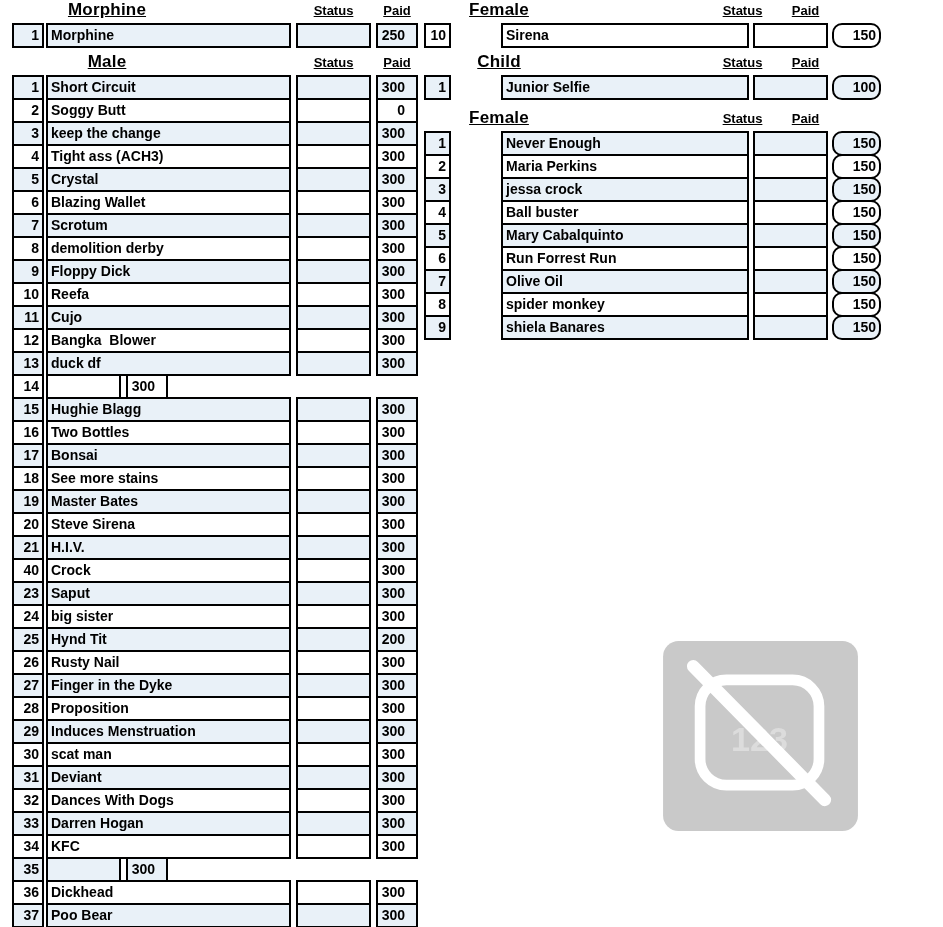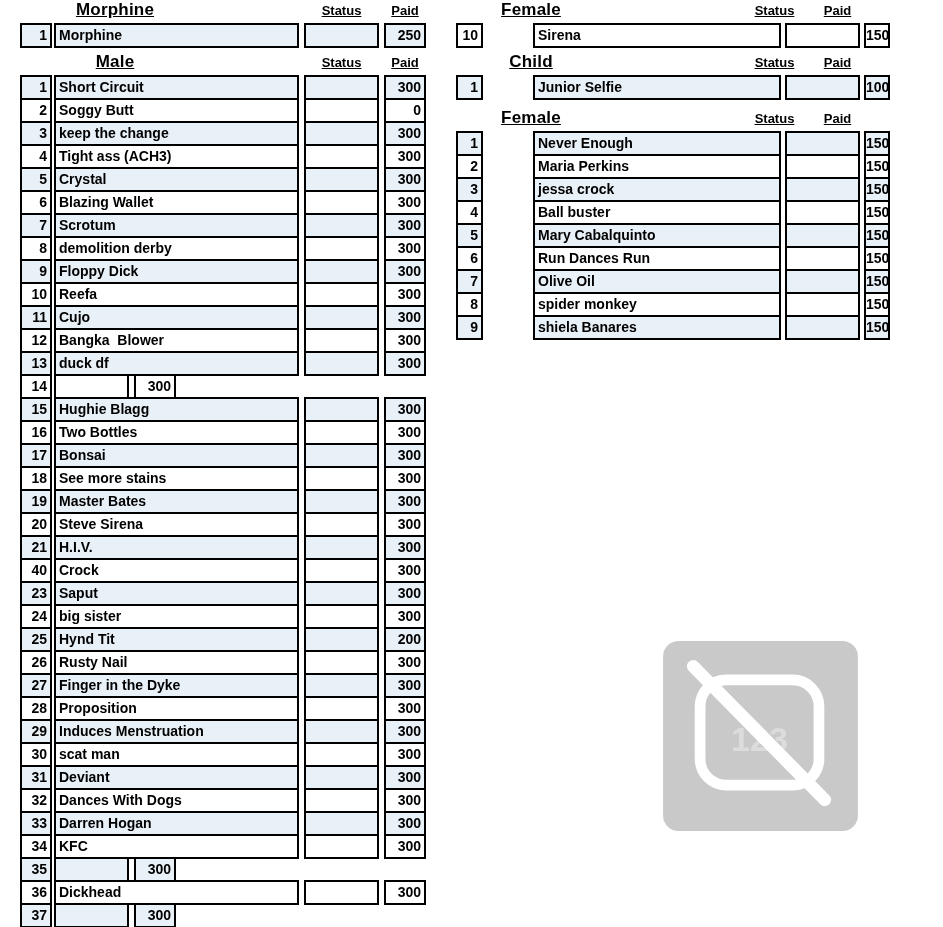--- a/index.html
+++ b/index.html
@@ -6,22 +6,22 @@
     margin: 0; padding: 0;
     width: 943px; height: 927px;
     background: #ffffff;
     font-family: "Liberation Sans", sans-serif;
     font-weight: bold;
     color: #000000;
     overflow: hidden;
     position: relative;
   }
   .col { position: absolute; top: 0; }
-  .col-left  { left: 20px; }
-  .col-right { left: 456px; }
+  .col-left  { left: 12px; }
+  .col-right { left: 424px; }
 
   section.tbl { display: block; }
   section.sec-male       { margin-top: 4px; }
   section.sec-child      { margin-top: 4px; }
   section.sec-female_main{ margin-top: 8px; }
 
   
   .hdr-row { position: relative; height: 20px; margin-bottom: 3px; }
   .hdr-row .title {
     position: absolute; left: 0; top: 0;
@@ -53,26 +53,26 @@
     line-height: 20px;
     font-size: 14px;
     background: #ffffff;
     overflow: hidden;
   }
   .row.shaded .cell { background: #e9f1f8; }
 
   .tbl-left  .cell.num    { width: 32px;  margin-right: 2px; text-align: right; padding-right: 3px; }
   .tbl-left  .cell.name   { width: 245px; margin-right: 5px; padding-left: 3px; white-space: pre; }
   .tbl-left  .cell.status { width: 75px;  margin-right: 5px; }
-  .tbl-left  .cell.paid   { width: 42px;  text-align: right; padding-right: 3px; }
+  .tbl-left  .cell.paid   { width: 42px;  text-align: right; padding-right: 11px; }
 
   .tbl-right .cell.num    { width: 27px;  margin-right: 2px; text-align: right; padding-right: 3px; }
   .tbl-right .cell.name   { width: 248px; margin-right: 4px; padding-left: 3px; white-space: pre; margin-left: 48px; }
   .tbl-right .cell.status { width: 75px;  margin-right: 4px; }
-  .tbl-right .cell.paid   { width: 26px;  text-align: right; padding-right: 3px; }
+  .tbl-right .cell.paid   { width: 49px;  text-align: right; padding-right: 3px; border-radius: 10px; }
 
   
   .placeholder {
     position: absolute;
     left: 663px; top: 641px;
     width: 195px; height: 190px;
   }
   .placeholder svg { display: block; width: 100%; height: 100%; }
 </style>
 </head>
@@ -307,20 +307,21 @@
         <div class="cell paid">300</div>
       </div>
       <div class="row">
         <div class="cell num">36</div>
         <div class="cell name">Dickhead</div>
         <div class="cell status"></div>
         <div class="cell paid">300</div>
       </div>
       <div class="row shaded">
         <div class="cell num">37</div>
+        <div class="cell name">Poo Bear</div>
         <div class="cell status"></div>
         <div class="cell paid">300</div>
       </div>
     </section>
 </div>
 
 <div class="col col-right">
   <section class="tbl tbl-right sec-female_top">
       <div class="hdr-row">
         <span class="title">Female</span>
@@ -378,21 +379,21 @@
         <div class="cell paid">150</div>
       </div>
       <div class="row shaded">
         <div class="cell num">5</div>
         <div class="cell name">Mary Cabalquinto</div>
         <div class="cell status"></div>
         <div class="cell paid">150</div>
       </div>
       <div class="row">
         <div class="cell num">6</div>
-        <div class="cell name">Run Dances Run</div>
+        <div class="cell name">Run Forrest Run</div>
         <div class="cell status"></div>
         <div class="cell paid">150</div>
       </div>
       <div class="row shaded">
         <div class="cell num">7</div>
         <div class="cell name">Olive Oil</div>
         <div class="cell status"></div>
         <div class="cell paid">150</div>
       </div>
       <div class="row">

